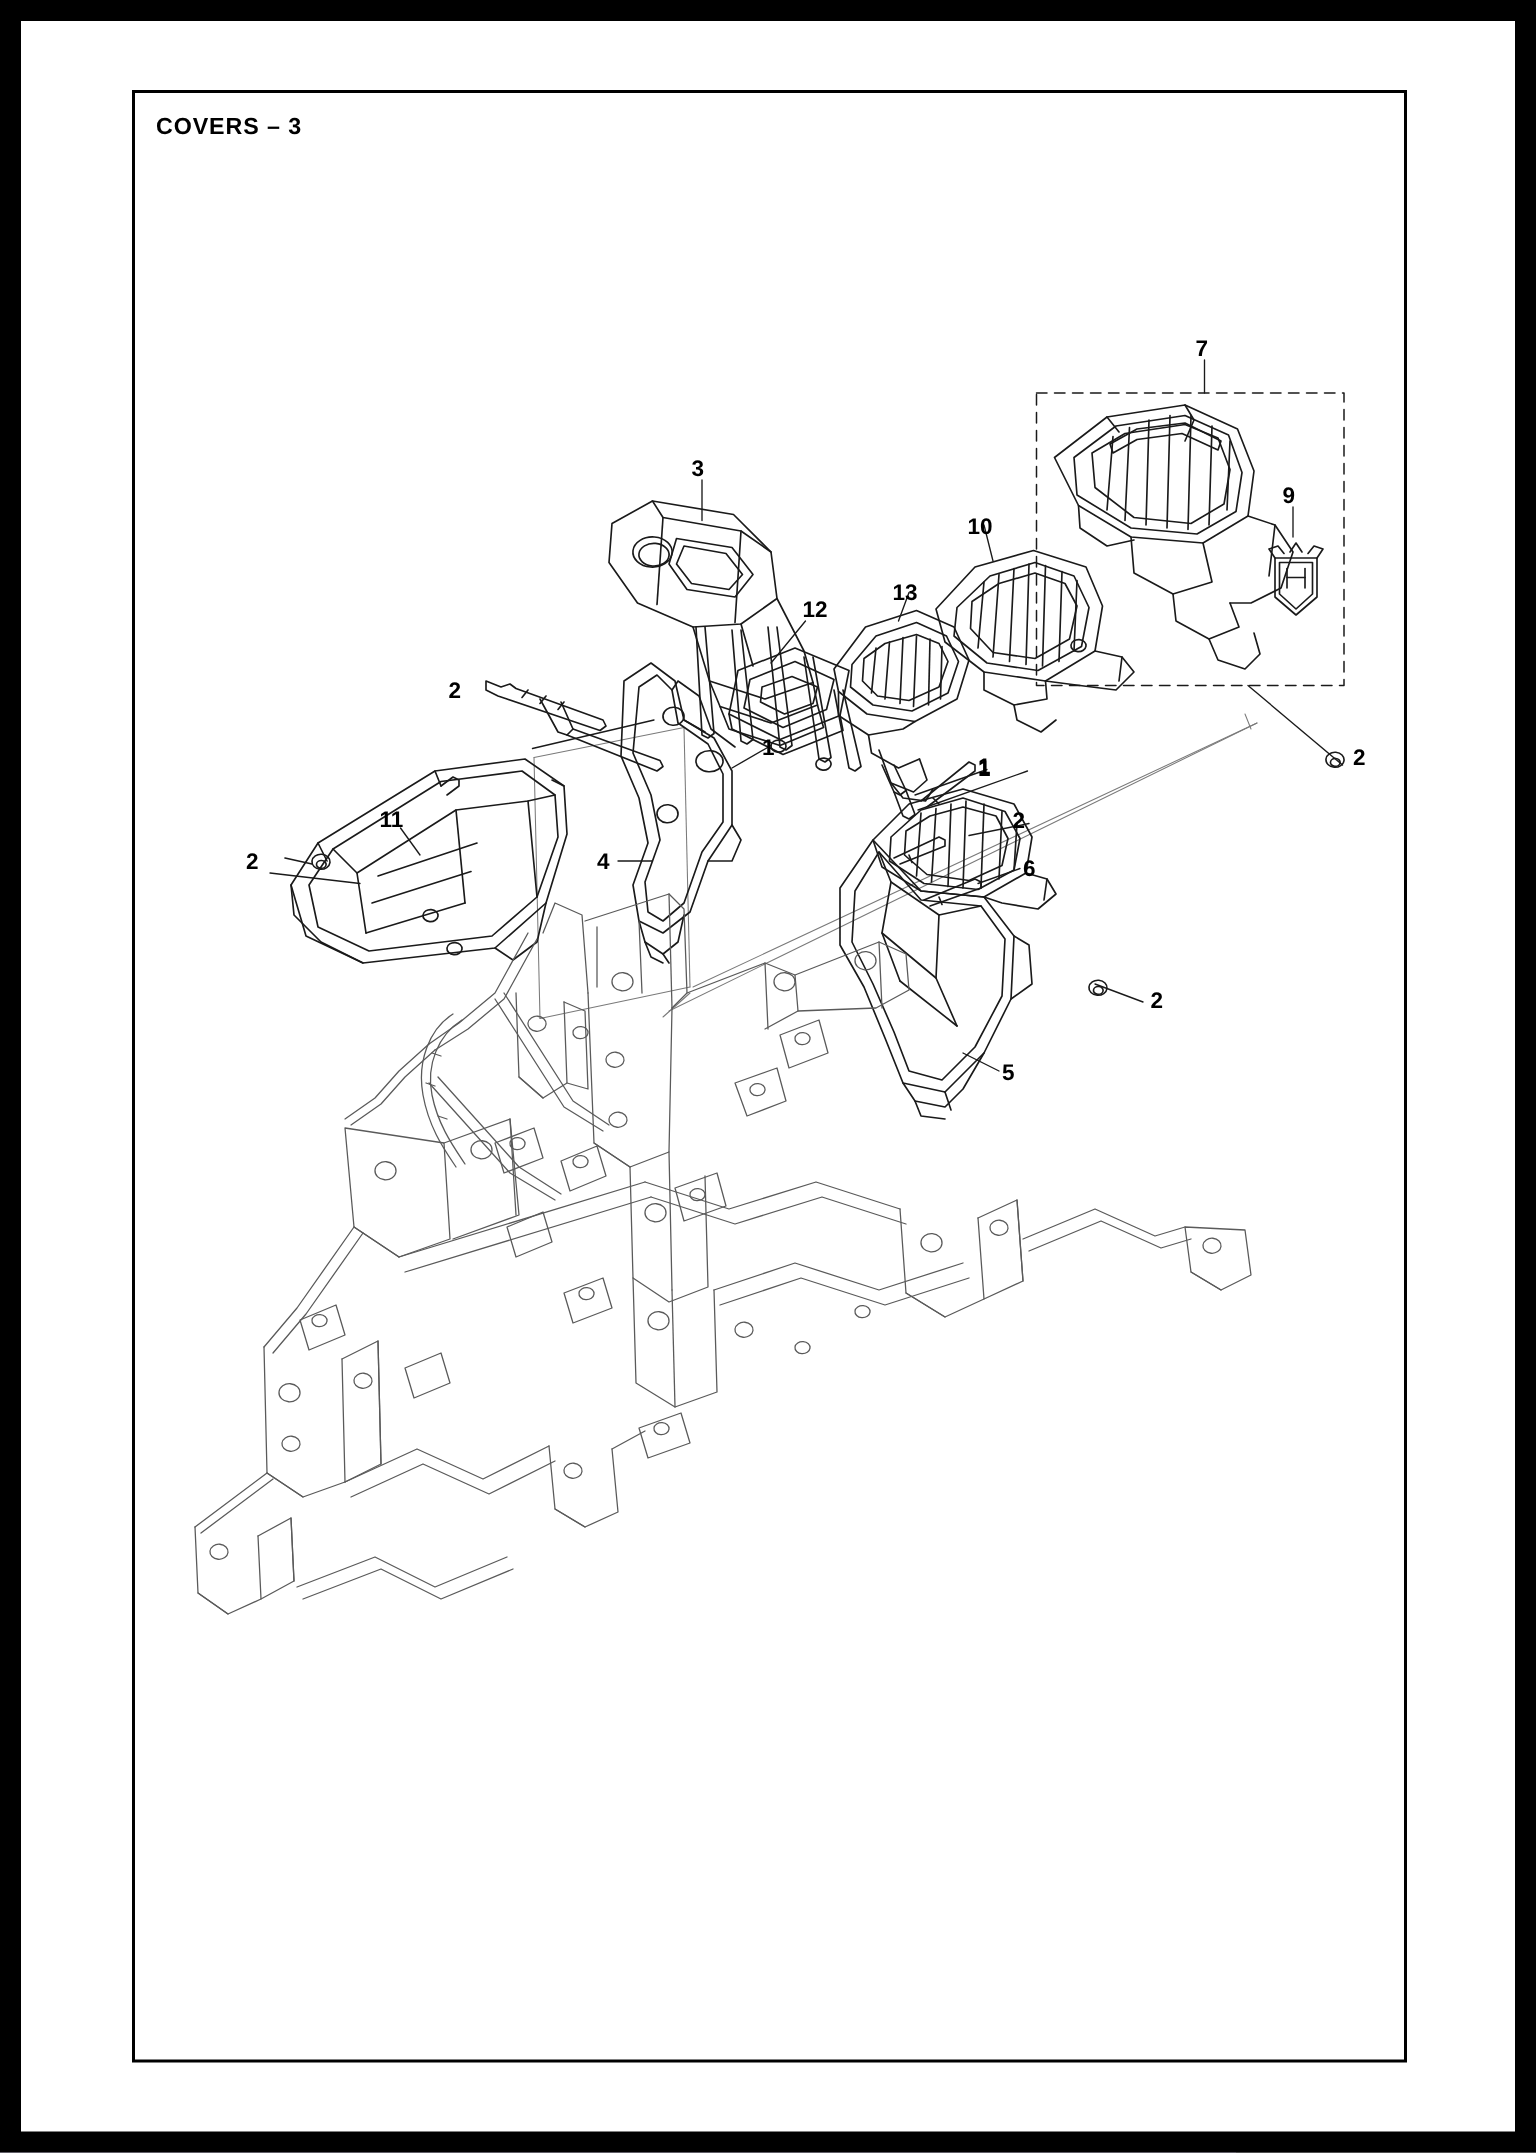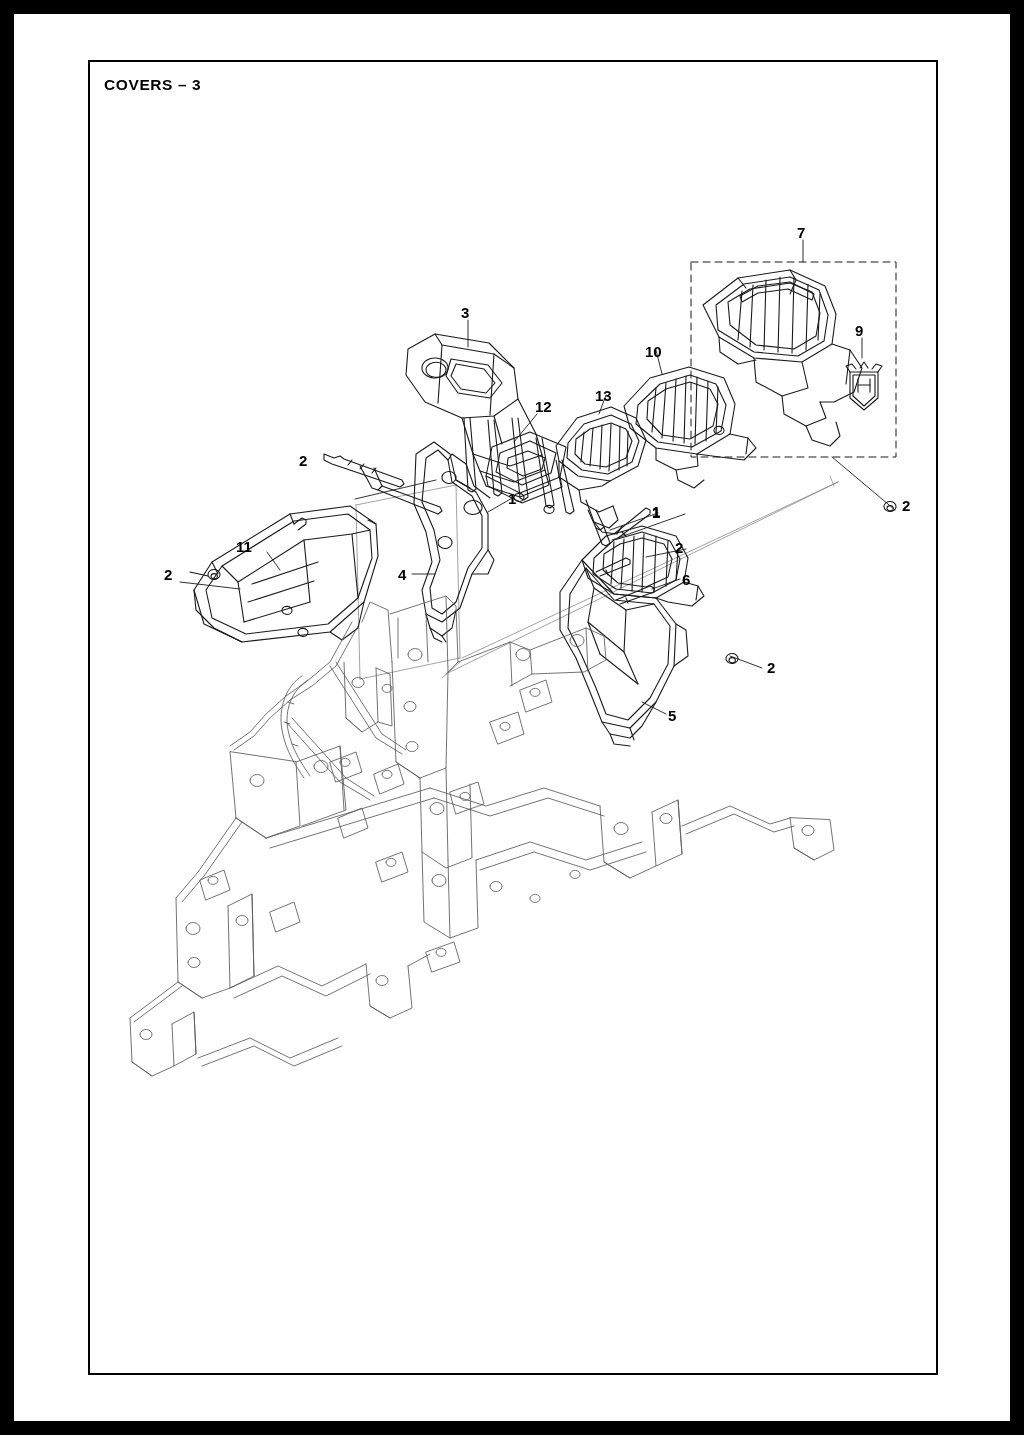--- a/index.html
+++ b/index.html
@@ -448,21 +448,21 @@
     <div class="callout" style="left:371px; top:243px;">3</div>
     <div class="callout" style="left:707px; top:163px;">7</div>
     <div class="callout" style="left:765px; top:261px;">9</div>
     <div class="callout" style="left:555px; top:282px;">10</div>
     <div class="callout" style="left:505px; top:326px;">13</div>
     <div class="callout" style="left:445px; top:337px;">12</div>
     <div class="callout" style="left:209px; top:391px;">2</div>
     <div class="callout" style="left:418px; top:429px;">1</div>
     <div class="callout" style="left:562px; top:442px;">1</div>
     <div class="callout" style="left:812px; top:436px;">2</div>
-    <div class="callout" style="left:146px; top:477px;">11</div>
+    <div class="callout" style="left:163px; top:477px;">11</div>
     <div class="callout" style="left:308px; top:505px;">4</div>
     <div class="callout" style="left:74px; top:505px;">2</div>
     <div class="callout" style="left:585px; top:478px;">2</div>
     <div class="callout" style="left:592px; top:510px;">6</div>
     <div class="callout" style="left:562px; top:443px;">1</div>
     <div class="callout" style="left:677px; top:598px;">2</div>
     <div class="callout" style="left:578px; top:646px;">5</div>
   </div>
 </div>
 

